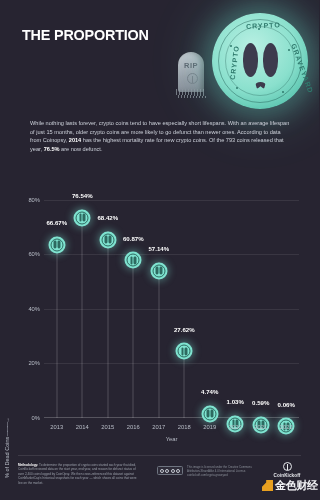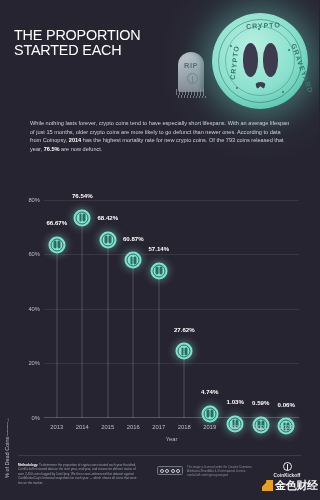--- a/index.html
+++ b/index.html
@@ -10,23 +10,23 @@
     color:#ffffff;
     overflow:hidden;
     position:relative;
   }
 
   
   .header {
     position:absolute; left:0; top:0; width:319px; height:112px;
   }
   .title {
-    position:absolute; left:14px; top:28px;
+    position:absolute; left:22px; top:28px;
     font-size:14.4px; line-height:15.4px;
-    font-weight:normal; letter-spacing:-0.2px;
+    font-weight:bold; letter-spacing:-0.2px;
     text-transform:uppercase;
   }
   .title .line { display:block; white-space:nowrap; }
   .title .accent { color:#7FE3D0; }
 
   
   .tomb {
     position:absolute; left:176px; top:52px; width:30px; height:46px;
   }
   .tomb .stone {
@@ -214,21 +214,20 @@
   }
   .wm-text { font-size:11px; font-weight:bold; color:#f2f3f5; letter-spacing:-.3px; }
 </style>
 </head>
 <body>
 
 <div class="header">
 
   <div class="title">
     <span class="line">THE PROPORTION</span>
-    <span class="line">STARTED EACH</span>
   </div>
 
   <div class="tomb">
     <div class="stone"></div>
     <div class="rip">RIP</div>
     <div class="coinmark"></div>
     <div class="grass"></div>
   </div>
 
   <div class="ghostcoin">

